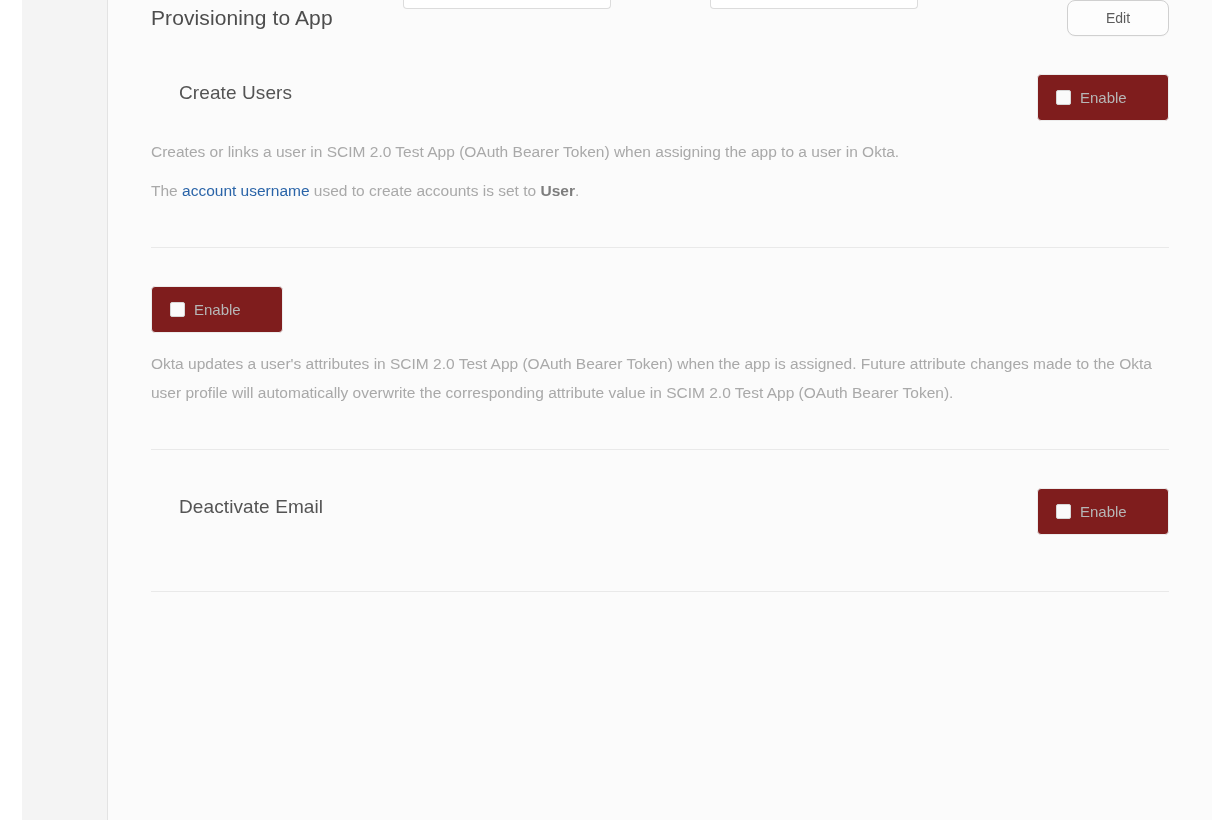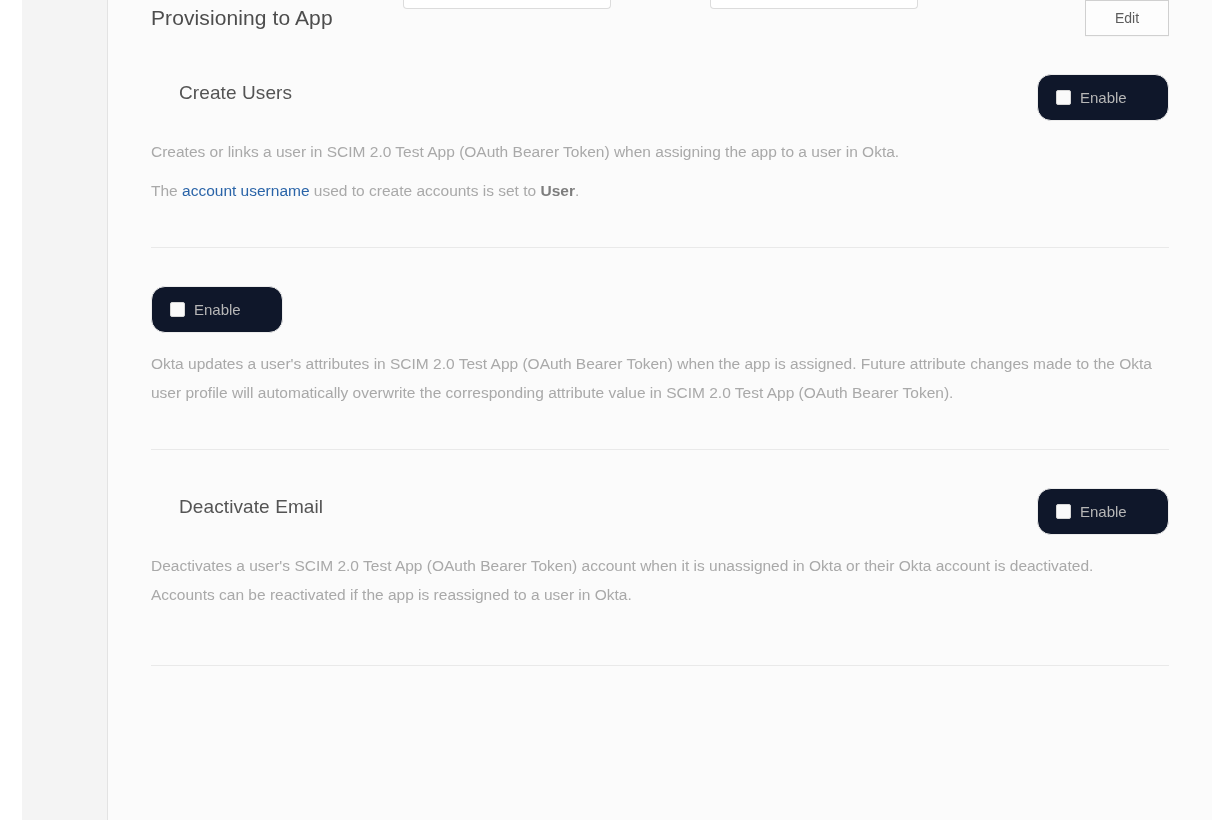--- a/index.html
+++ b/index.html
@@ -72,25 +72,25 @@
     align-items: center;
     justify-content: space-between;
   }
   .h-provisioning {
     font-size: 21px;
     color: #4d4d4d;
     font-weight: 400;
     letter-spacing: 0.1px;
   }
   .btn-edit {
-    width: 84px;
+    width: 102px;
     height: 36px;
     background: #fdfdfd;
     border: 1px solid #d0d0d0;
-    border-radius: 0;
+    border-radius: 8px;
     color: #5c5c5c;
     font-size: 14px;
     font-family: "Liberation Sans", sans-serif;
     cursor: pointer;
     box-shadow: 0 1px 0 rgba(0,0,0,0.02);
   }
   .block {
     padding-top: 38px;
   }
   .block-head {
@@ -103,22 +103,22 @@
     color: #545454;
     font-weight: 400;
     letter-spacing: 0.1px;
     padding-top: 8px;
     margin-left: 28px;
   }
   .enable-box {
     width: 132px;
     height: 47px;
     border: 1px solid #ececec;
-    border-radius: 14px;
-    background: #0f172a;
+    border-radius: 4px;
+    background: #7f1d1d;
     display: flex;
     align-items: center;
     gap: 9px;
     padding-left: 18px;
     box-sizing: border-box;
     cursor: pointer;
   }
   .cbox {
     width: 13px;
     height: 13px;
@@ -199,19 +199,18 @@
       </div>
 
       <div class="block">
         <div class="block-head">
           <div class="block-title">Deactivate Email</div>
           <div class="enable-box">
             <span class="cbox"></span>
             <span class="enable-label">Enable</span>
           </div>
         </div>
-        <div class="desc">Deactivates a user's SCIM 2.0 Test App (OAuth Bearer Token) account when it is unassigned in Okta or their Okta account is deactivated. Accounts can be reactivated if the app is reassigned to a user in Okta.</div>
         <div class="divider last"></div>
       </div>
 
     </div>
   </div>
 </div>
 
 </body></html>

